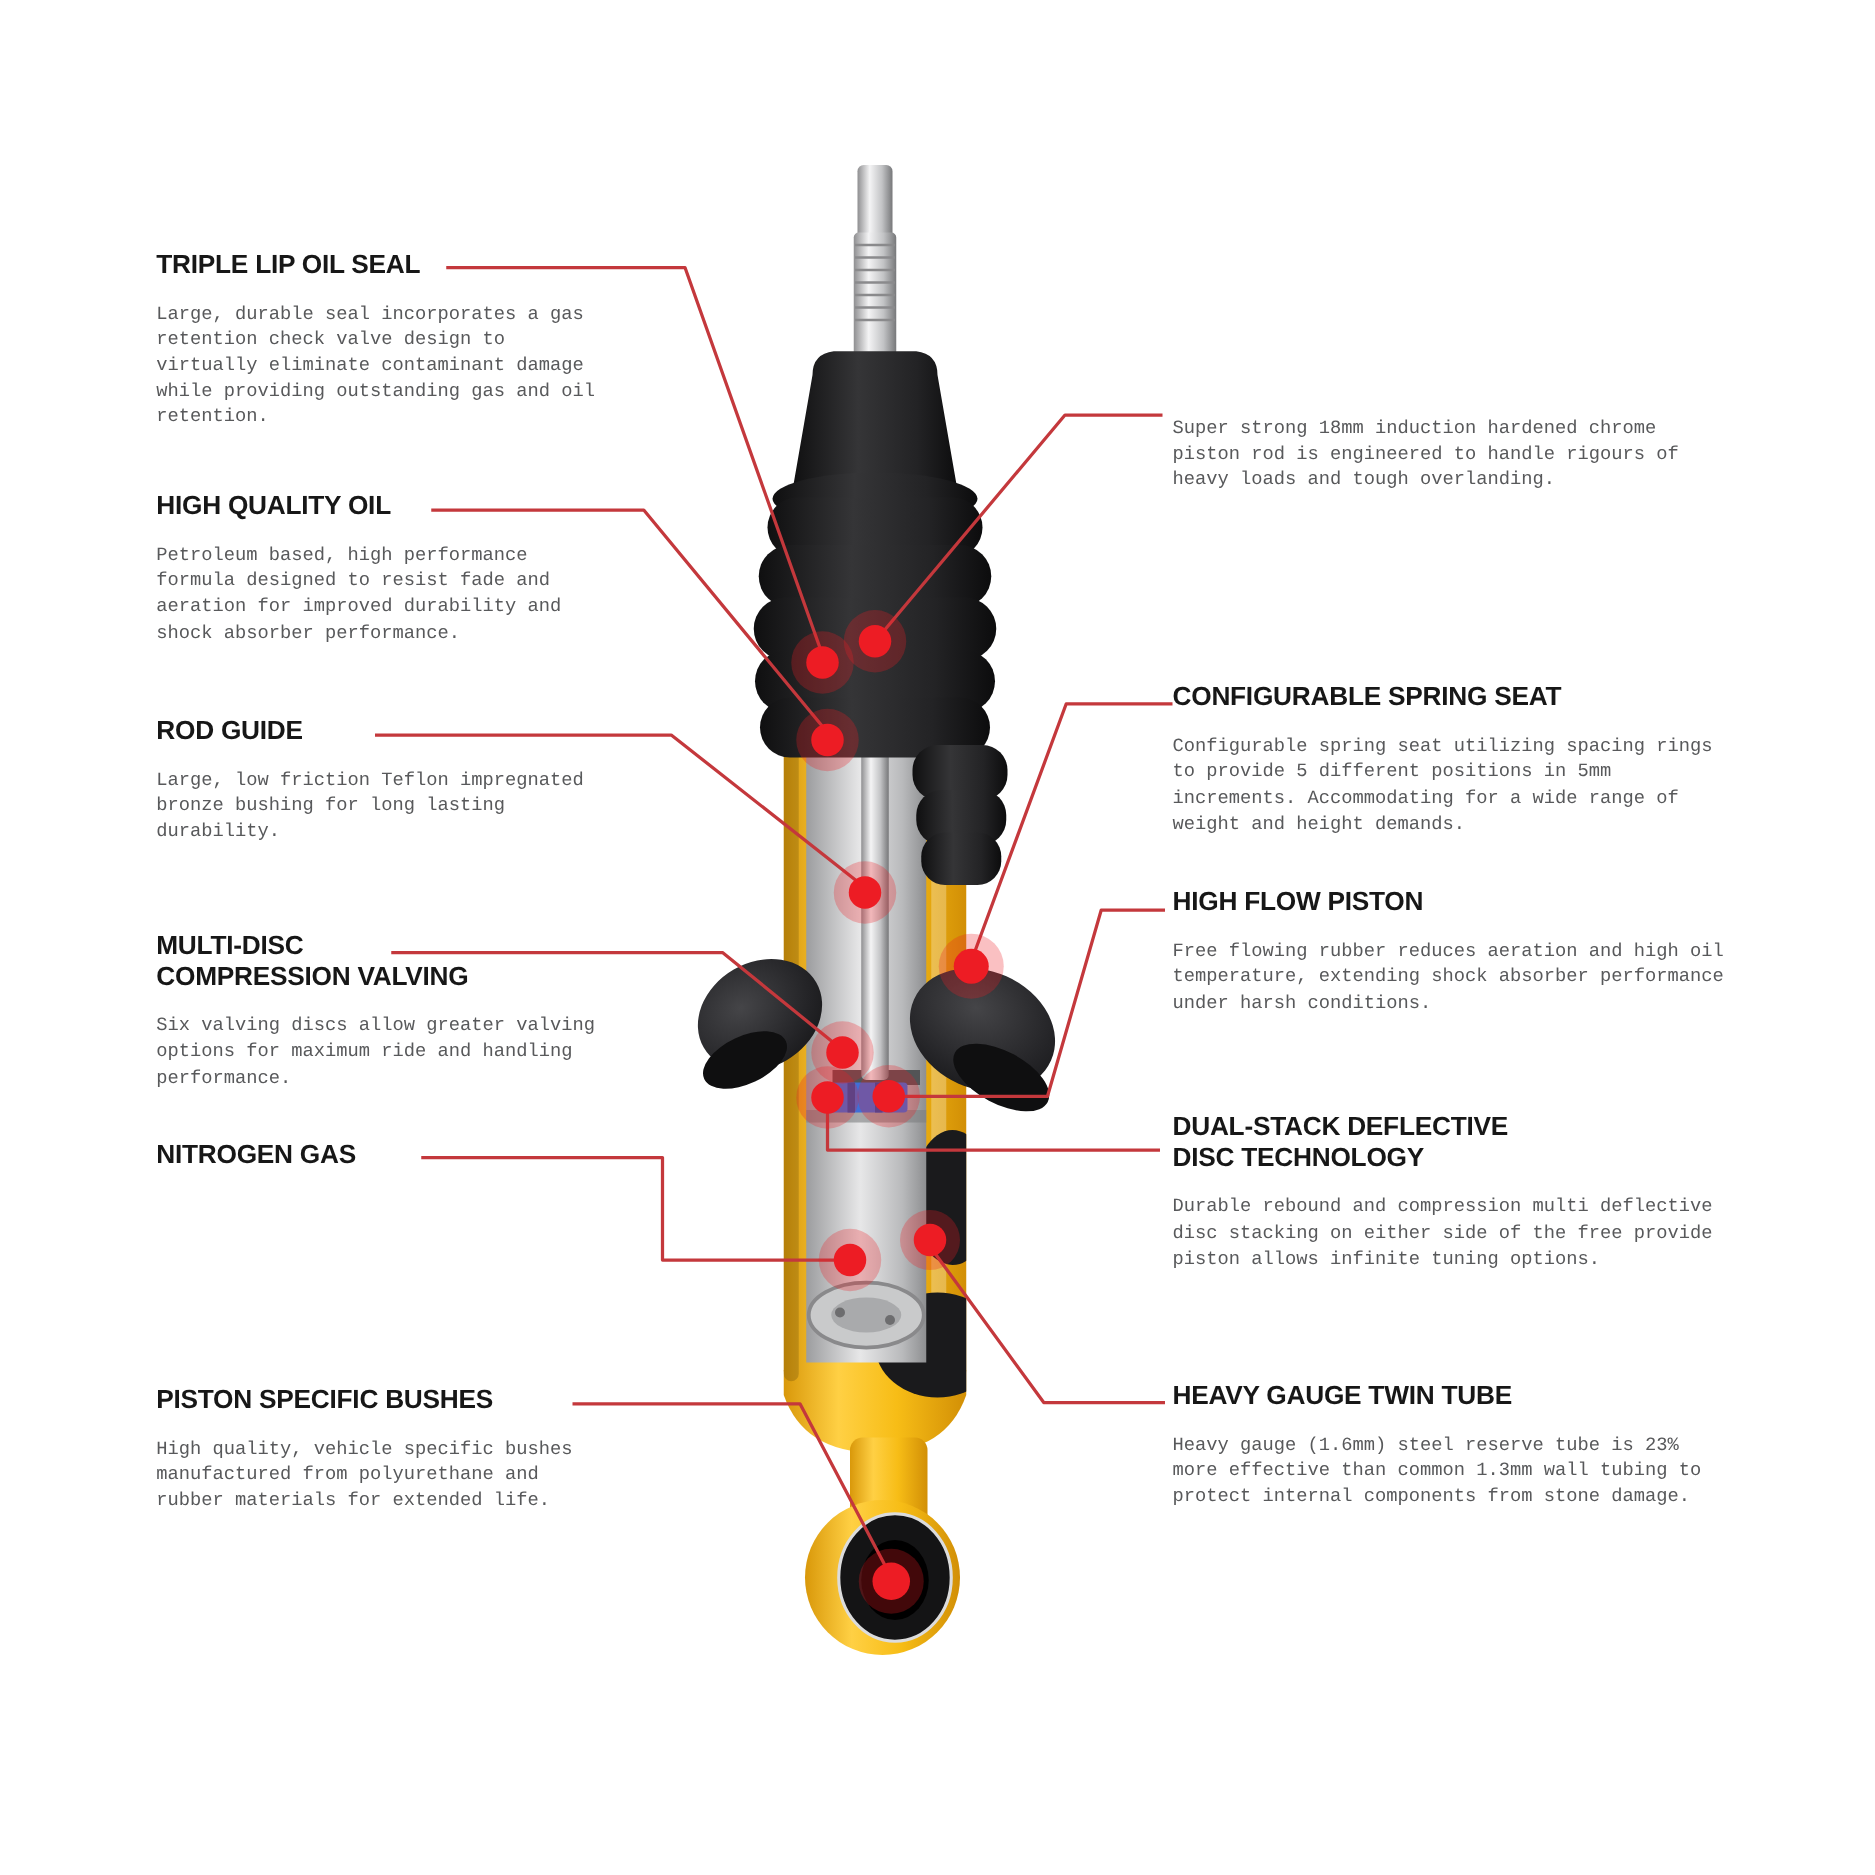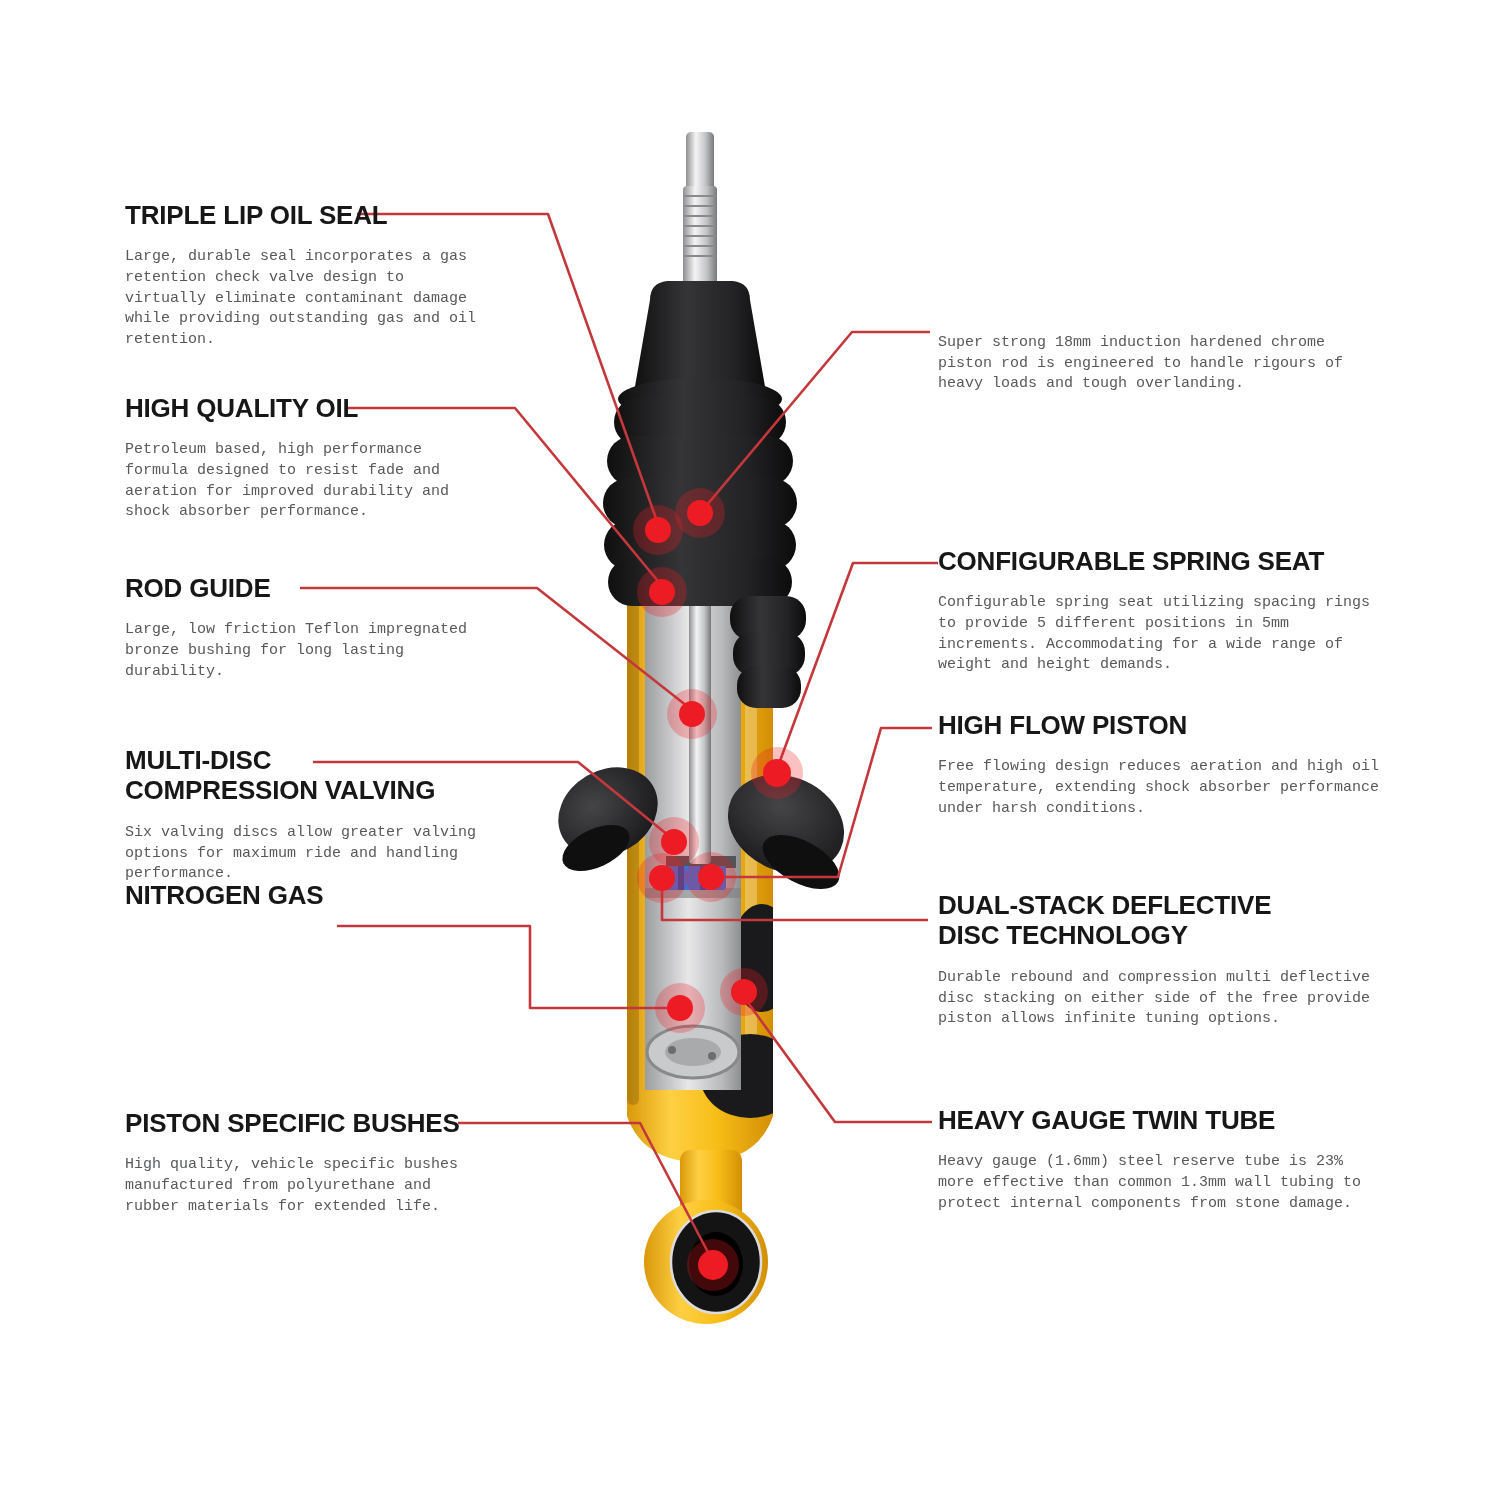--- a/index.html
+++ b/index.html
@@ -12,36 +12,36 @@
   *{margin:0;padding:0;box-sizing:border-box;}
   html,body{background:#f3f3f3;}
   body{font-family:"Liberation Sans", sans-serif;}
   #stage{
     position:relative;width:1500px;height:1500px;
     background:var(--page-bg,#fff);overflow:hidden;margin:0 auto;
   }
   #art{position:absolute;left:0;top:0;}
   .callout{position:absolute;}
   .callout h3{
-    font-size:26px;font-weight:bold;color:var(--heading-text,#171717);
+    font-size:21px;font-weight:bold;color:var(--heading-text,#171717);
     letter-spacing:-0.2px;line-height:1.17;white-space:pre-line;
   }
   .callout p{
     margin-top:17px;font-size:15px;line-height:1.38;
     color:var(--body-text,#58595b);
     font-family:Liberation Mono, monospace;
   }
   
   .c-left{left:125px;width:368px;}
   .c-right{left:938px;width:448px;}
   #co-triple{top:200px;}
   #co-oil{top:393px;}
   #co-rodguide{top:573px;}
   #co-multidisc{top:745px;}
-  #co-nitrogen{top:880px;}
+  #co-nitrogen{top:912px;}
   #co-bushes{top:1108px;width:340px;}
   #co-piston{top:316px;width:415px;}
   #co-springseat{top:546px;width:442px;}
   #co-highflow{top:710px;}
   #co-dualstack{top:890px;}
   #co-heavygauge{top:1105px;width:430px;}
   
   .callout-line{stroke:var(--accent-red,#c4383c);stroke-width:2.6;fill:none;stroke-linejoin:round;}
   .dot-halo{fill:var(--dot-red,#ed1c24);opacity:0.28;}
   .dot-core{fill:var(--dot-red,#ed1c24);}
@@ -258,21 +258,21 @@
 
   <div class="callout c-right" id="co-piston">
     <p>Super strong 18mm induction hardened chrome piston rod is engineered to handle rigours of heavy loads and tough overlanding.</p>
   </div>
   <div class="callout c-right" id="co-springseat">
     <h3>CONFIGURABLE SPRING SEAT</h3>
     <p>Configurable spring seat utilizing spacing rings to provide 5 different positions in 5mm increments. Accommodating for a wide range of weight and height demands.</p>
   </div>
   <div class="callout c-right" id="co-highflow">
     <h3>HIGH FLOW PISTON</h3>
-    <p>Free flowing design reduces aeration and high oil temperature, extending shock absorber performance under harsh conditions.</p>
+    <p>Free flowing rubber reduces aeration and high oil temperature, extending shock absorber performance under harsh conditions.</p>
   </div>
   <div class="callout c-right" id="co-dualstack">
     <h3>DUAL-STACK DEFLECTIVE
 DISC TECHNOLOGY</h3>
     <p>Durable rebound and compression multi deflective disc stacking on either side of the free provide piston allows infinite tuning options.</p>
   </div>
   <div class="callout c-right" id="co-heavygauge">
     <h3>HEAVY GAUGE TWIN TUBE</h3>
     <p>Heavy gauge (1.6mm) steel reserve tube is 23% more effective than common 1.3mm wall tubing to protect internal components from stone damage.</p>
   </div>

